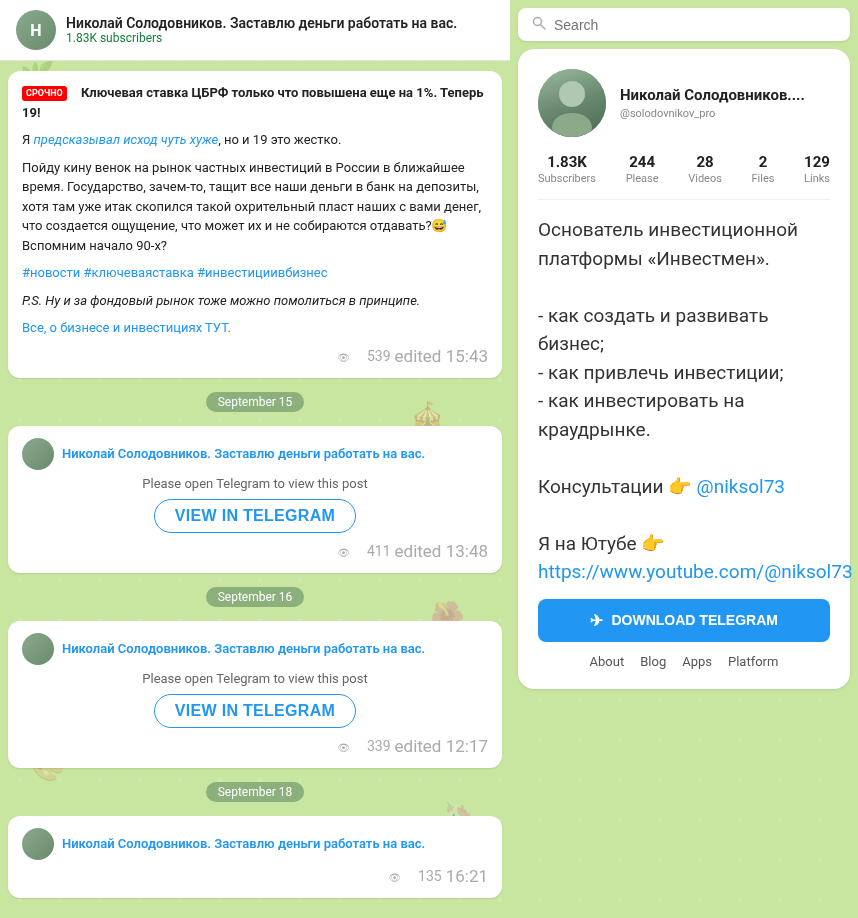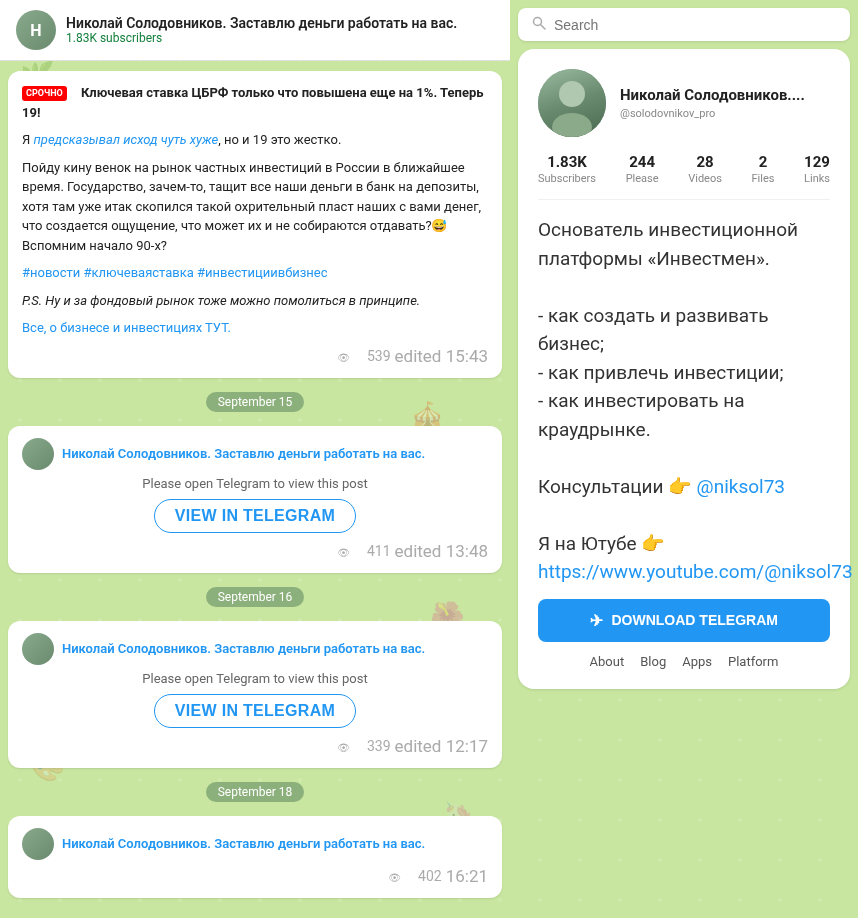--- a/index.html
+++ b/index.html
@@ -507,21 +507,21 @@
       </div>
 
       <div class="view-telegram-msg">
         <div class="msg-header">
           <div class="msg-avatar"></div>
           <span class="msg-sender">Николай Солодовников. Заставлю деньги работать на вас.</span>
         </div>
         <div class="msg-footer" style="margin-top:4px;">
           <span class="msg-views">
             <span class="eye-icon"></span>
-            <span>402</span>
+            <span>135</span>
           </span>
           <span class="msg-edited">16:21</span>
         </div>
       </div>
 
     </div>
   </div>
 
   <div class="right-panel">
 

